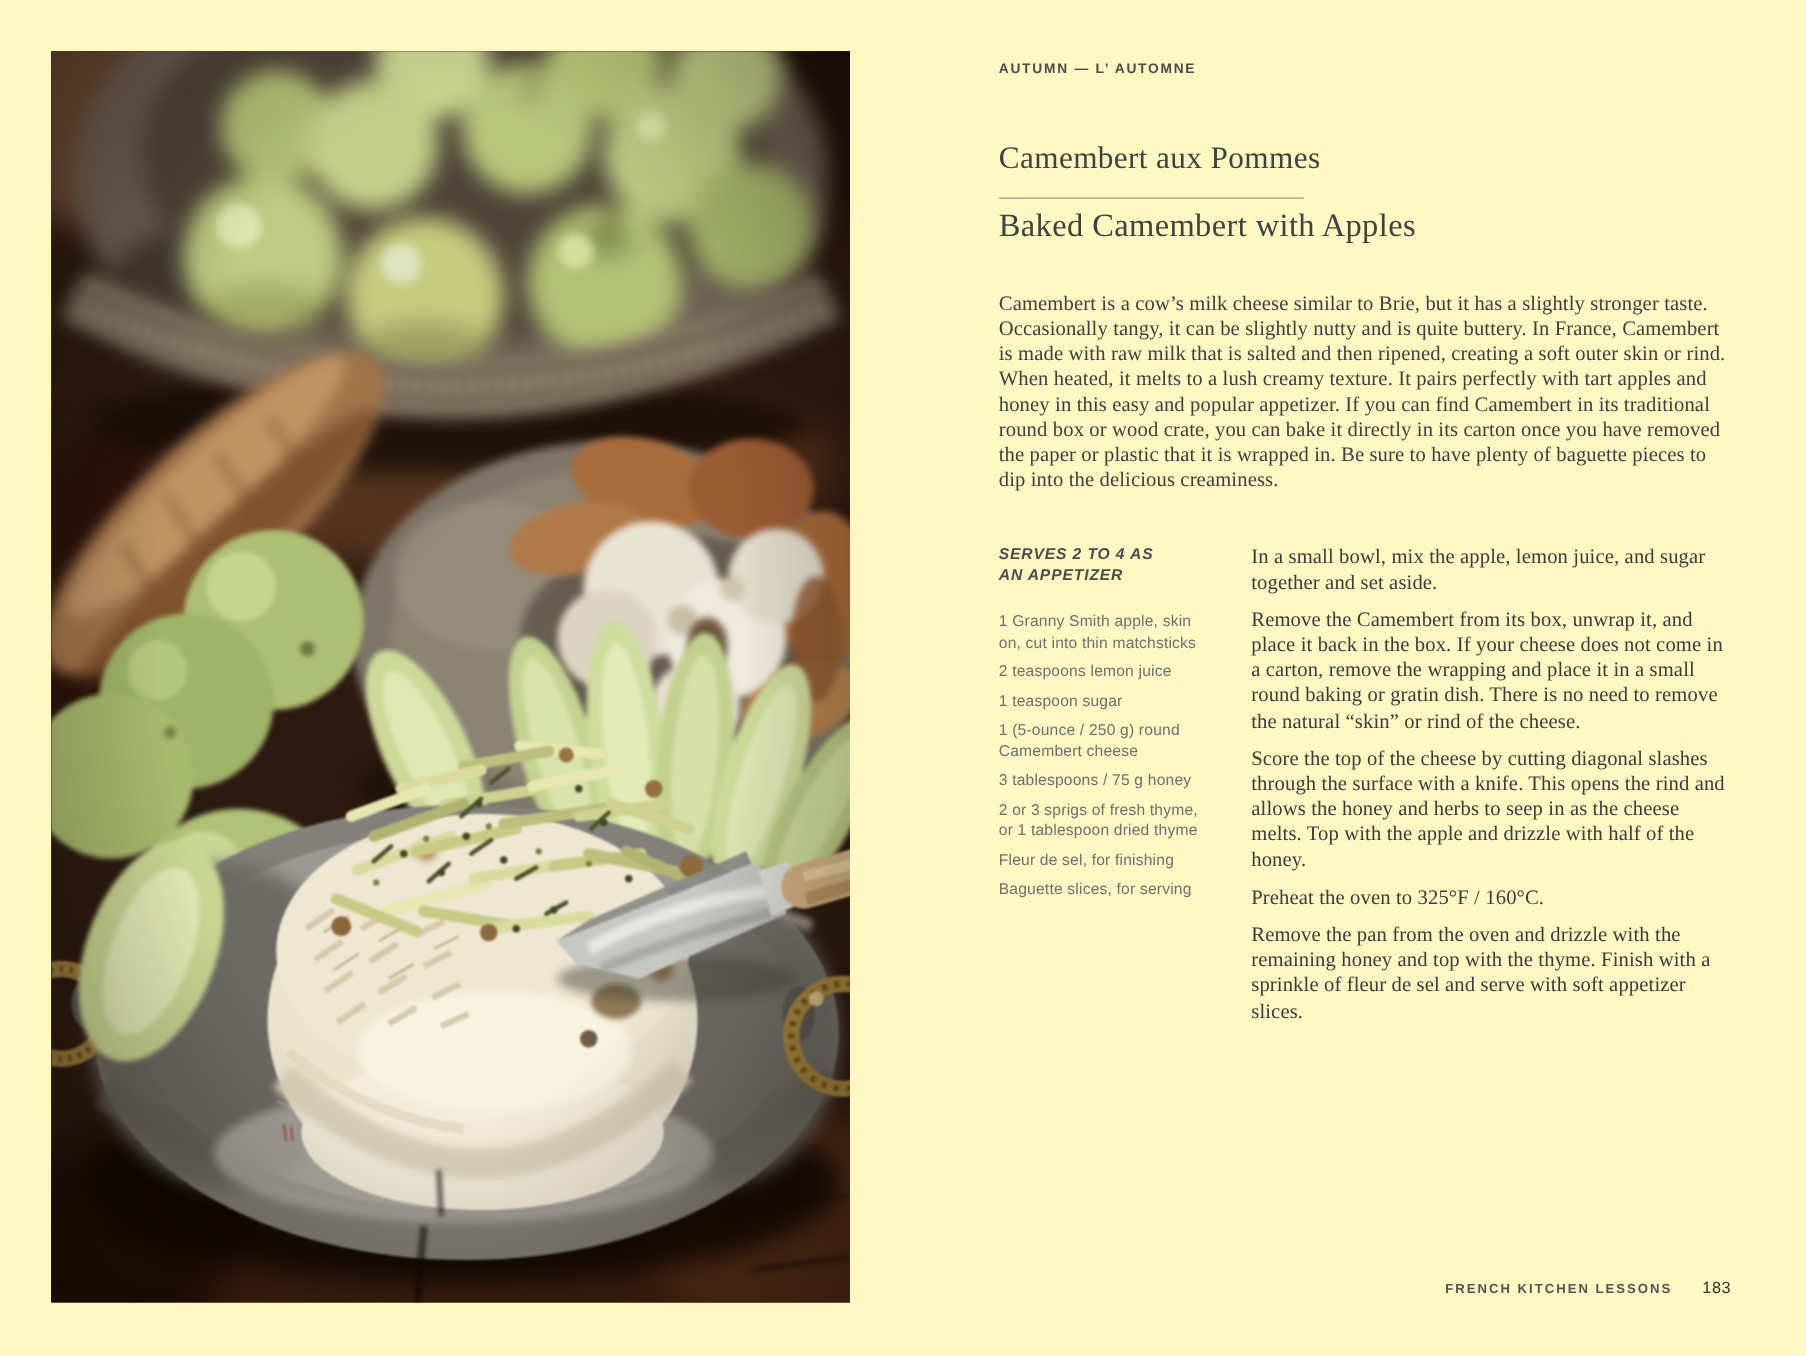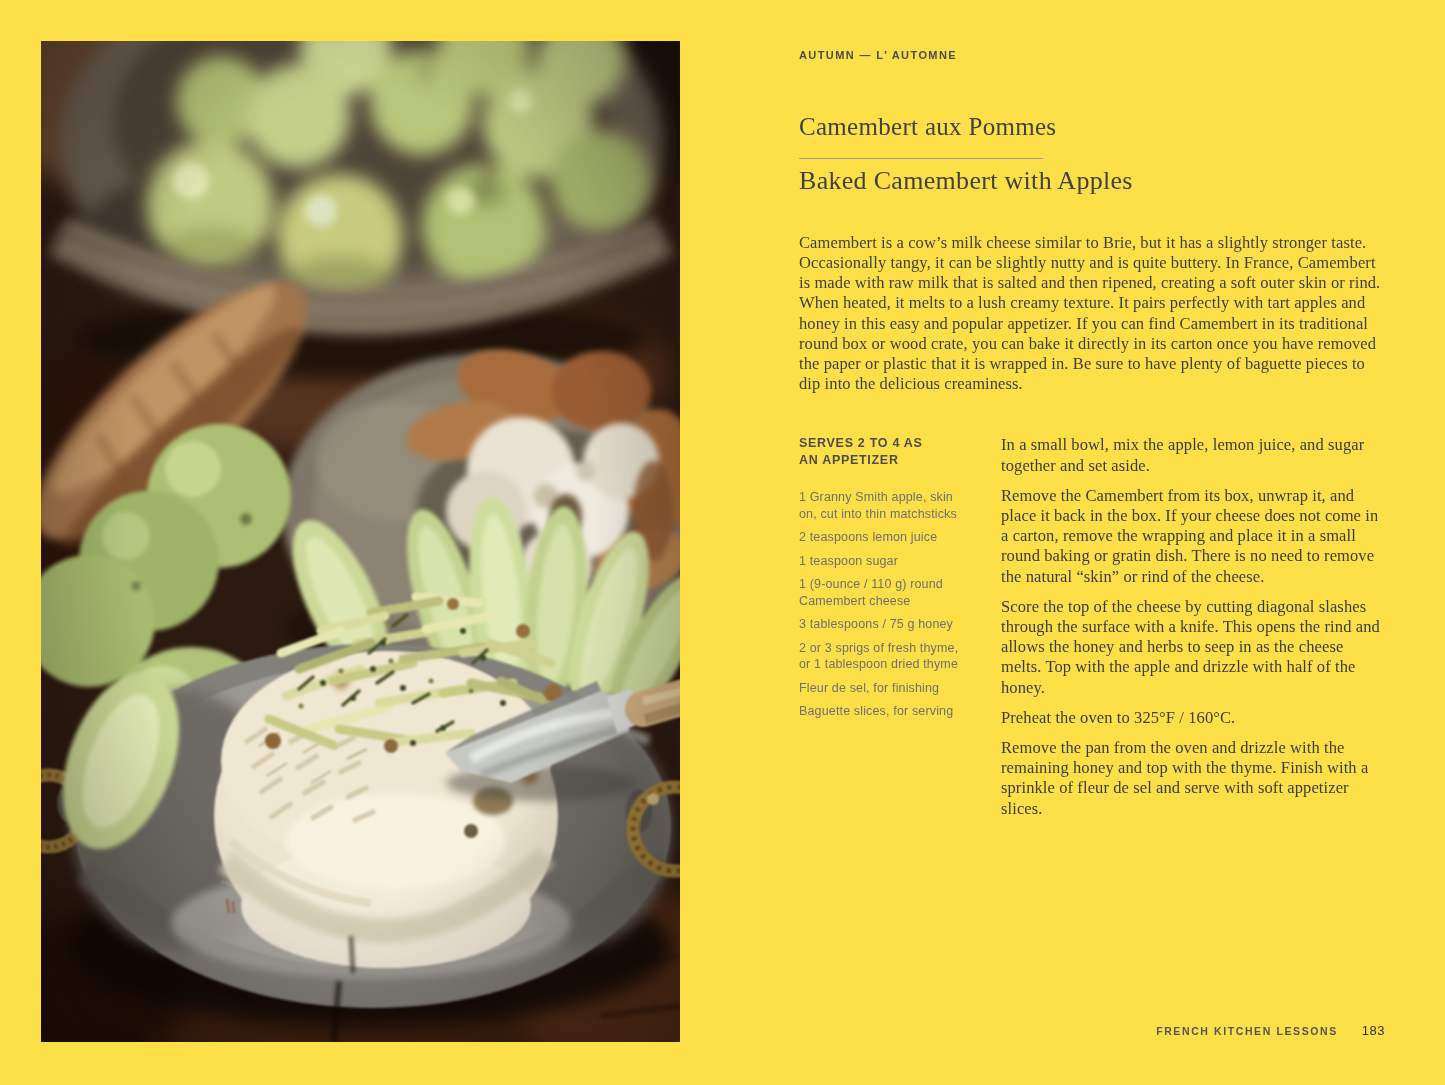--- a/index.html
+++ b/index.html
@@ -1,37 +1,37 @@
 <!DOCTYPE html>
 <html><head>
 <meta charset="utf-8">
 <style>
   html,body{margin:0;padding:0;background:#ffffff;}
-  .page{position:relative;width:1445px;height:1085px;background:#fde047;overflow:hidden;
+  .page{position:relative;width:1445px;height:1085px;background:#fef9c3;overflow:hidden;
         font-family:"Liberation Serif","DejaVu Serif",serif;}
   
   .photo{position:absolute;left:41px;top:41px;width:639px;height:1001px;overflow:hidden;background:#2c1a10;}
   .photo svg{display:block;width:100%;height:100%;}
   .vignette{position:absolute;inset:0;pointer-events:none;
         background:radial-gradient(ellipse at 50% 45%, rgba(0,0,0,0) 52%, rgba(14,7,3,.40) 100%);}
   .b1{filter:blur(1px);} .b2{filter:blur(2px);} .b3{filter:blur(3px);}
   .b4{filter:blur(4px);} .b5{filter:blur(5px);} .b6{filter:blur(7px);}
   .b8{filter:blur(9px);} .b10{filter:blur(14px);}
   
   .col{position:absolute;left:799px;top:41px;width:586px;color:#3d3d3d;}
   .section-label{font-family:"Liberation Sans","DejaVu Sans",sans-serif;font-size:11px;font-weight:bold;
         letter-spacing:1.4px;color:#4b4b4b;margin-top:8px;}
   .title-fr{font-size:25px;font-weight:normal;color:#414141;letter-spacing:.3px;margin-top:52px;line-height:28px;}
   .title-rule{width:244px;border:0;border-top:1.5px solid #9a9a9a;margin:7px 0 0 0;}
   .title-en{font-size:26px;font-weight:normal;color:#414141;letter-spacing:.3px;margin-top:7px;line-height:30px;}
   .intro{font-size:16.5px;line-height:20.2px;color:#3e3e3e;margin-top:37px;letter-spacing:.1px;}
   .grid{display:flex;gap:32px;margin-top:41px;}
   .ing-col{width:170px;flex:0 0 170px;font-family:"Liberation Sans","DejaVu Sans",sans-serif;}
   .serves{font-size:12.5px;line-height:17px;font-weight:bold;letter-spacing:.7px;color:#4c4c4c;
-        white-space:pre-line;margin-bottom:20px;}
+        white-space:pre-line;margin-bottom:20px;font-style:italic;}
   .ingredient{font-size:12.5px;line-height:16.5px;color:#6f6f6f;letter-spacing:.15px;margin-bottom:7px;}
   .steps-col{flex:1;}
   .step{font-size:16.5px;line-height:20.2px;color:#3b3b3b;margin:0 0 10px 0;letter-spacing:.1px;}
   
   .footer{position:absolute;left:799px;top:1021px;width:586px;text-align:right;
         font-family:"Liberation Sans","DejaVu Sans",sans-serif;}
   .footer-title{font-size:10.5px;font-weight:600;letter-spacing:1.6px;color:#545454;}
   .footer-page{font-size:13px;font-weight:normal;color:#303030;margin-left:24px;letter-spacing:.5px;}
 </style>
 </head>
@@ -320,21 +320,21 @@
     <h2 class="title-en">Baked Camembert with Apples</h2>
     <p class="intro">Camembert is a cow’s milk cheese similar to Brie, but it has a slightly stronger taste. Occasionally tangy, it can be slightly nutty and is quite buttery. In France, Camembert is made with raw milk that is salted and then ripened, creating a soft outer skin or rind. When heated, it melts to a lush creamy texture. It pairs perfectly with tart apples and honey in this easy and popular appetizer. If you can find Camembert in its traditional round box or wood crate, you can bake it directly in its carton once you have removed the paper or plastic that it is wrapped in. Be sure to have plenty of baguette pieces to dip into the delicious creaminess.</p>
 
     <div class="grid">
       <div class="ing-col">
         <div class="serves">SERVES 2 TO 4 AS
 AN APPETIZER</div>
         <div class="ingredient">1 Granny Smith apple, skin on, cut into thin matchsticks</div>
         <div class="ingredient">2 teaspoons lemon juice</div>
         <div class="ingredient">1 teaspoon sugar</div>
-        <div class="ingredient">1 (9-ounce / 110 g) round Camembert cheese</div>
+        <div class="ingredient">1 (5-ounce / 250 g) round Camembert cheese</div>
         <div class="ingredient">3 tablespoons / 75 g honey</div>
         <div class="ingredient">2 or 3 sprigs of fresh thyme, or 1 tablespoon dried thyme</div>
         <div class="ingredient">Fleur de sel, for finishing</div>
         <div class="ingredient">Baguette slices, for serving</div>
       </div>
       <div class="steps-col">
         <p class="step">In a small bowl, mix the apple, lemon juice, and sugar together and set aside.</p>
         <p class="step">Remove the Camembert from its box, unwrap it, and place it back in the box. If your cheese does not come in a carton, remove the wrapping and place it in a small round baking or gratin dish. There is no need to remove the natural “skin” or rind of the cheese.</p>
         <p class="step">Score the top of the cheese by cutting diagonal slashes through the surface with a knife. This opens the rind and allows the honey and herbs to seep in as the cheese melts. Top with the apple and drizzle with half of the honey.</p>
         <p class="step">Preheat the oven to 325°F / 160°C.</p>

